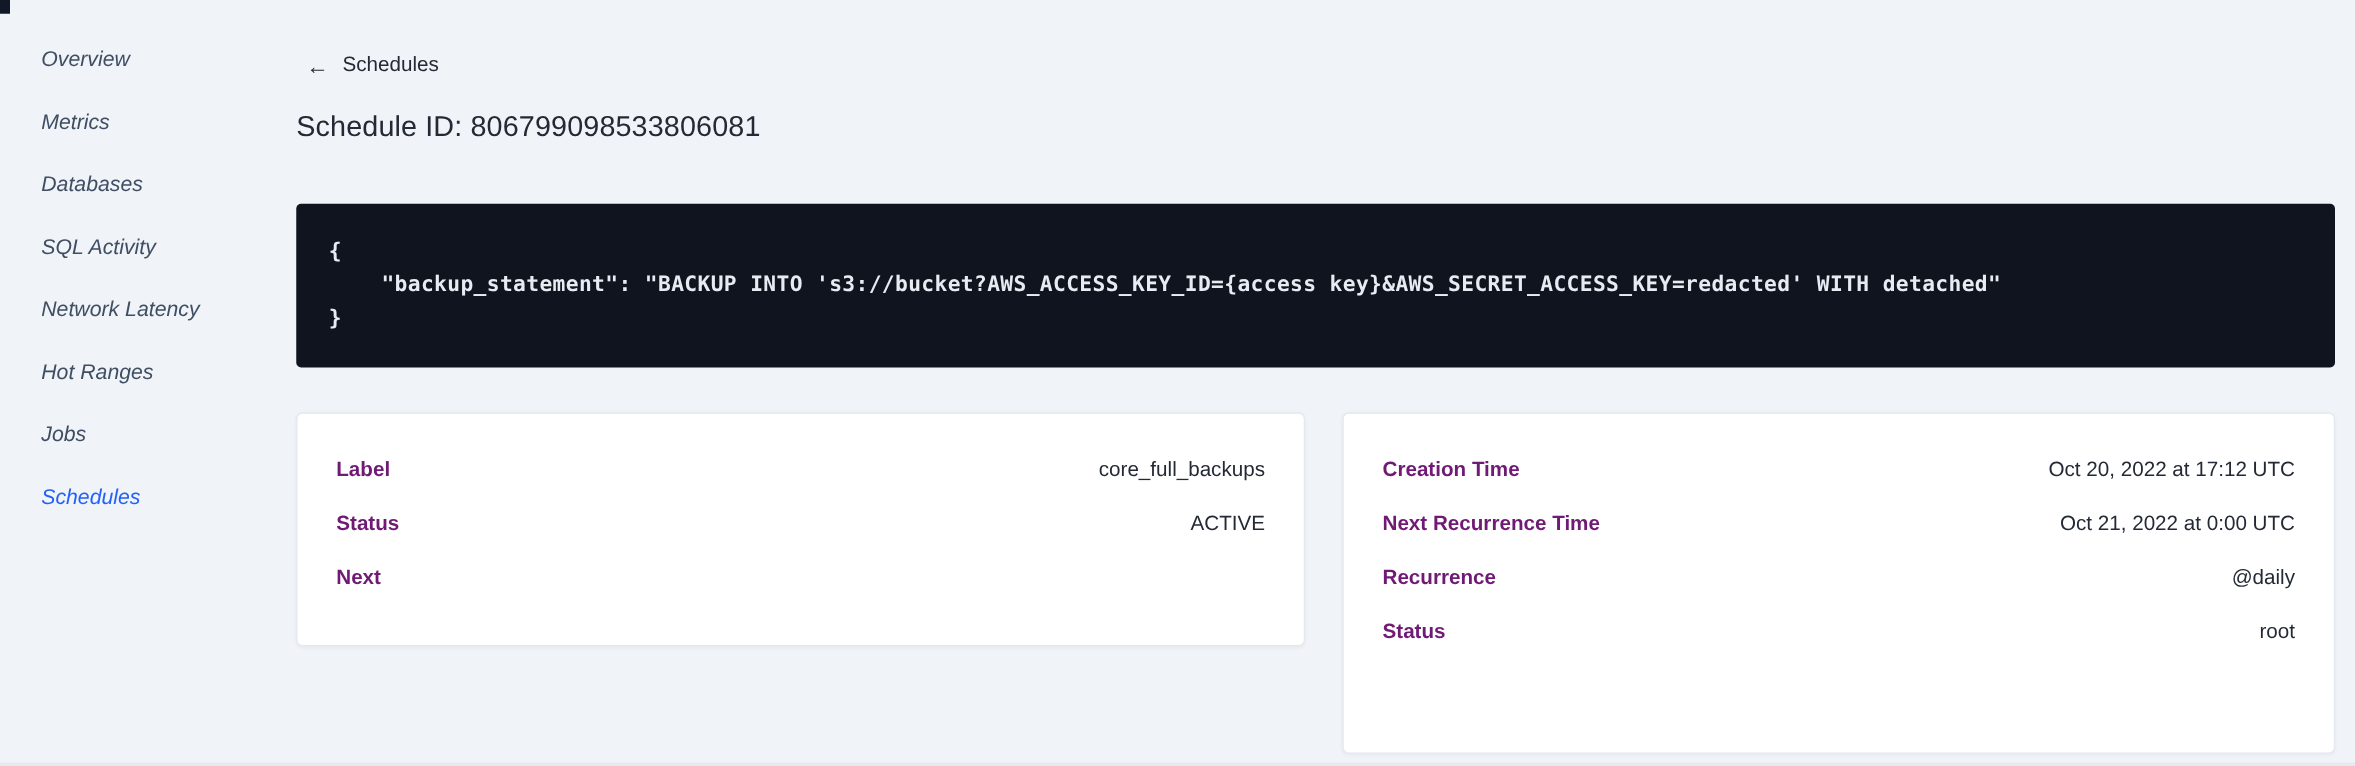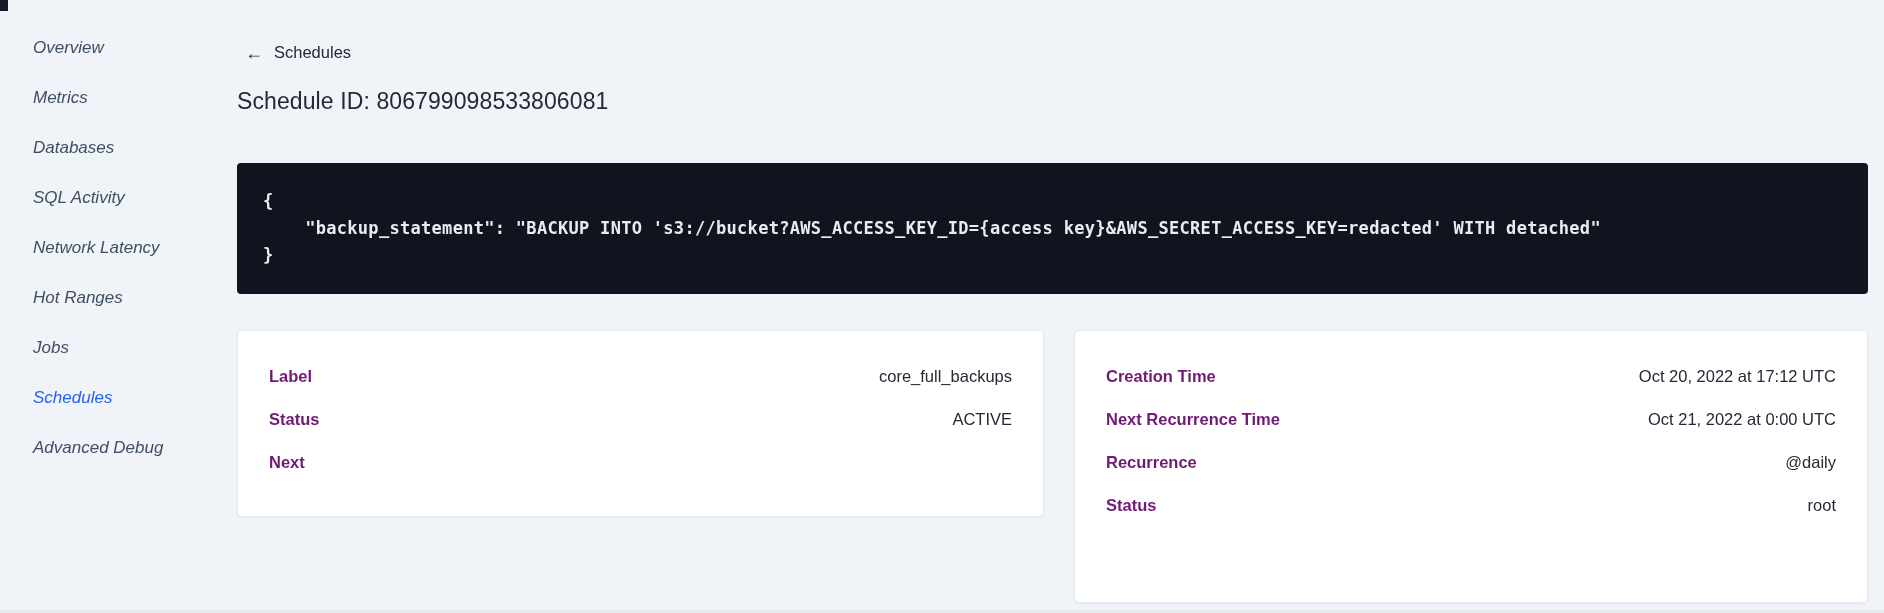--- a/index.html
+++ b/index.html
@@ -73,21 +73,20 @@
 
 <nav class="sidebar">
   <div class="nav-item">Overview</div>
   <div class="nav-item">Metrics</div>
   <div class="nav-item">Databases</div>
   <div class="nav-item">SQL Activity</div>
   <div class="nav-item">Network Latency</div>
   <div class="nav-item">Hot Ranges</div>
   <div class="nav-item">Jobs</div>
   <div class="nav-item active">Schedules</div>
-  <div class="nav-item">Advanced Debug</div>
 </nav>
 
 <main class="main">
 
   <a class="back-link">
     <span class="arrow">←</span>
     <span>Schedules</span>
   </a>
 
   <h1 class="page-title">Schedule ID: 806799098533806081</h1>

